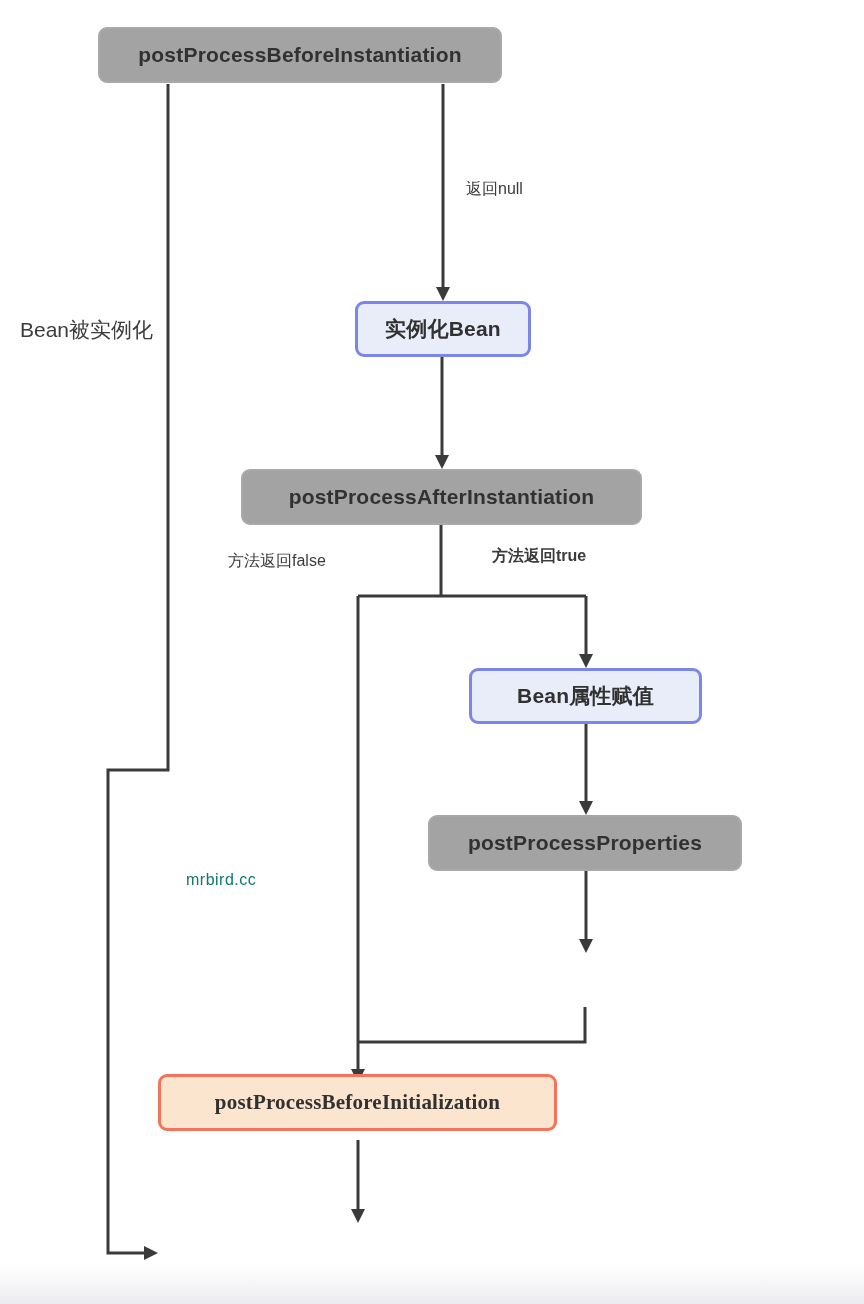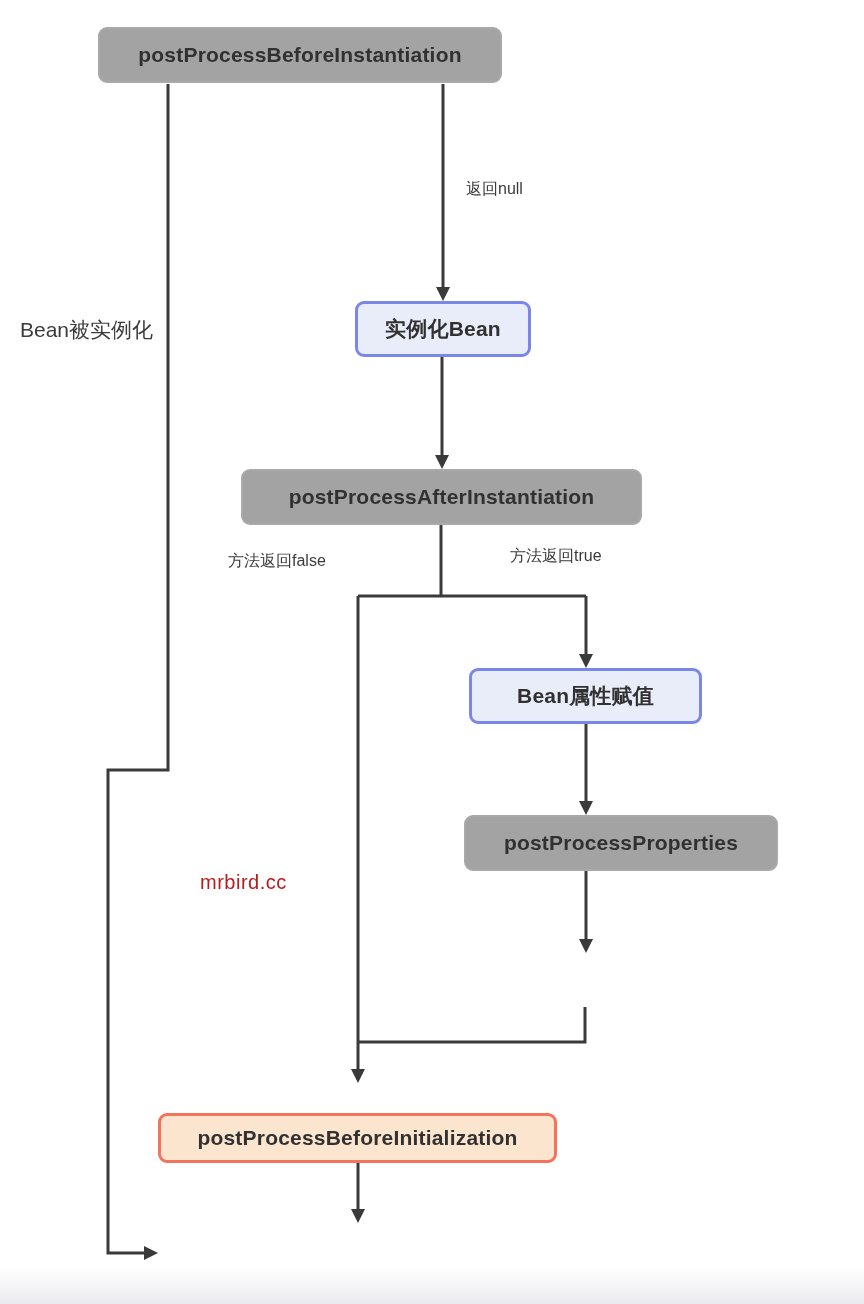--- a/index.html
+++ b/index.html
@@ -16,21 +16,21 @@
     border-radius:9px;font-size:21px;font-weight:600;color:#313131;
     letter-spacing:.2px;white-space:nowrap;
   }
   .node.gray{background:#a3a3a3;border:2px solid #a9a9a9;}
   .node.blue{background:#e9ecf9;border:3px solid #7b87e8;}
   .node.orange{background:#fce5ce;border:3px solid #f4735c;}
   .edge-label{
     position:absolute;font-size:16px;color:#3b3b3b;white-space:nowrap;
   }
   .watermark{
-    position:absolute;left:200px;top:871px;font-size:20px;color:#b91c1c;
+    position:absolute;left:186px;top:871px;font-size:16px;color:#0f766e;
     letter-spacing:.5px;
   }
   .bottom-fade{
     position:absolute;left:0;right:0;bottom:0;height:38px;
     background:linear-gradient(to bottom, rgba(236,236,240,0), #ebebef);
     pointer-events:none;
   }
 </style>
 </head>
 <body>
@@ -90,31 +90,31 @@
   </svg>
 
   <div class="node gray" style="left:98px;  top:27px;   width:404px; height:56px;">postProcessBeforeInstantiation</div>
 
   <div class="node blue" style="left:355px; top:301px;  width:176px; height:56px;">实例化Bean</div>
 
   <div class="node gray" style="left:241px; top:469px;  width:401px; height:56px;">postProcessAfterInstantiation</div>
 
   <div class="node blue" style="left:469px; top:668px;  width:233px; height:56px;">Bean属性赋值</div>
 
-  <div class="node gray" style="left:428px; top:815px;  width:314px; height:56px;margin-left:36px;">postProcessProperties</div>
+  <div class="node gray" style="left:428px; top:815px;  width:314px; height:56px;">postProcessProperties</div>
 
 
-  <div class="node orange" style="left:158px; top:1113px; width:399px; height:50px;">postProcessBeforeInitialization</div>
+  <div class="node orange" style="left:158px; top:1074px; width:399px; height:57px;font-family:Liberation Serif, serif;">postProcessBeforeInitialization</div>
 
 
   <span class="edge-label" style="left:466px; top:179px;">返回null</span>
 
   <span class="edge-label" style="left:8px; top:316px; font-size:21px;margin-left:12px;">Bean被实例化</span>
 
   <span class="edge-label" style="left:228px; top:551px;">方法返回false</span>
 
-  <span class="edge-label" style="left:510px; top:546px;">方法返回true</span>
+  <span class="edge-label" style="left:492px; top:546px;font-weight:bold;">方法返回true</span>
 
   <span class="watermark">mrbird.cc</span>
 
   <div class="bottom-fade"></div>
 
 </div>
 
 </body></html>

